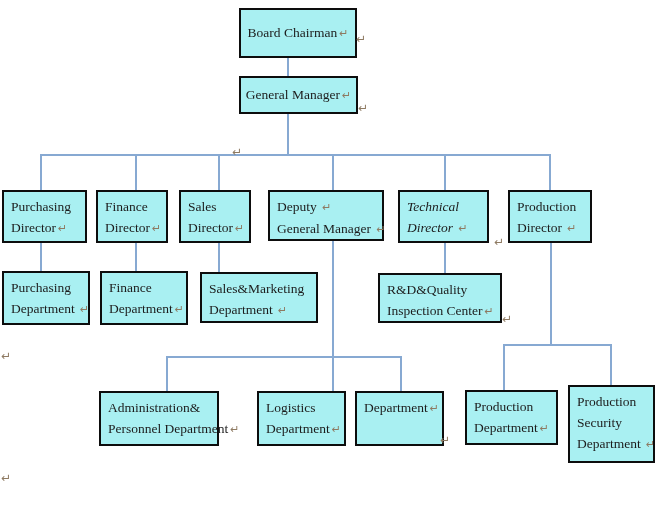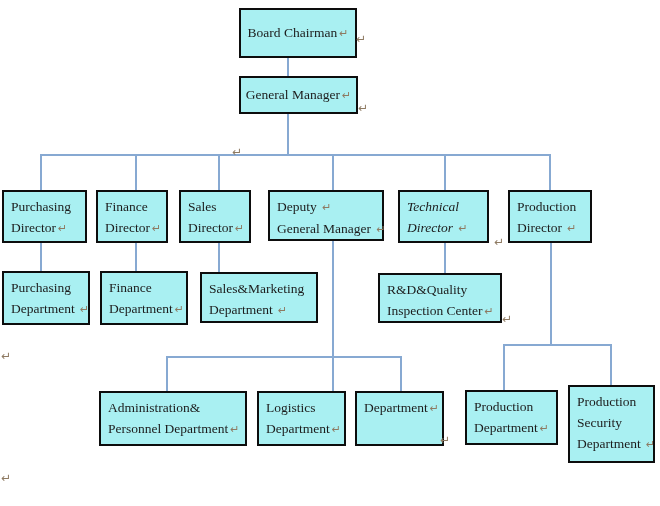--- a/index.html
+++ b/index.html
@@ -122,21 +122,21 @@
       <div class="line">Department<span class="mark">↵</span></div>
     </div>
     <div class="node left" style="left: 200px; top: 272px; width: 118px; height: 51px;">
       <div class="line">Sales&amp;Marketing</div>
       <div class="line">Department <span class="mark">↵</span></div>
     </div>
     <div class="node left" style="left: 378px; top: 273px; width: 124px; height: 50px;">
       <div class="line">R&amp;D&amp;Quality</div>
       <div class="line">Inspection Center<span class="mark">↵</span></div>
     </div>
-    <div class="node left" style="left: 99px; top: 391px; width: 148px; height: 55px;">
+    <div class="node left" style="left: 99px; top: 391px; width: 120px; height: 55px;">
       <div class="line">Administration&amp;</div>
       <div class="line">Personnel Department<span class="mark">↵</span></div>
     </div>
     <div class="node left" style="left: 257px; top: 391px; width: 89px; height: 55px;">
       <div class="line">Logistics</div>
       <div class="line">Department<span class="mark">↵</span></div>
     </div>
     <div class="node left" style="left: 355px; top: 391px; width: 89px; height: 55px;">
       <div class="line">Department<span class="mark">↵</span></div>
     </div>

